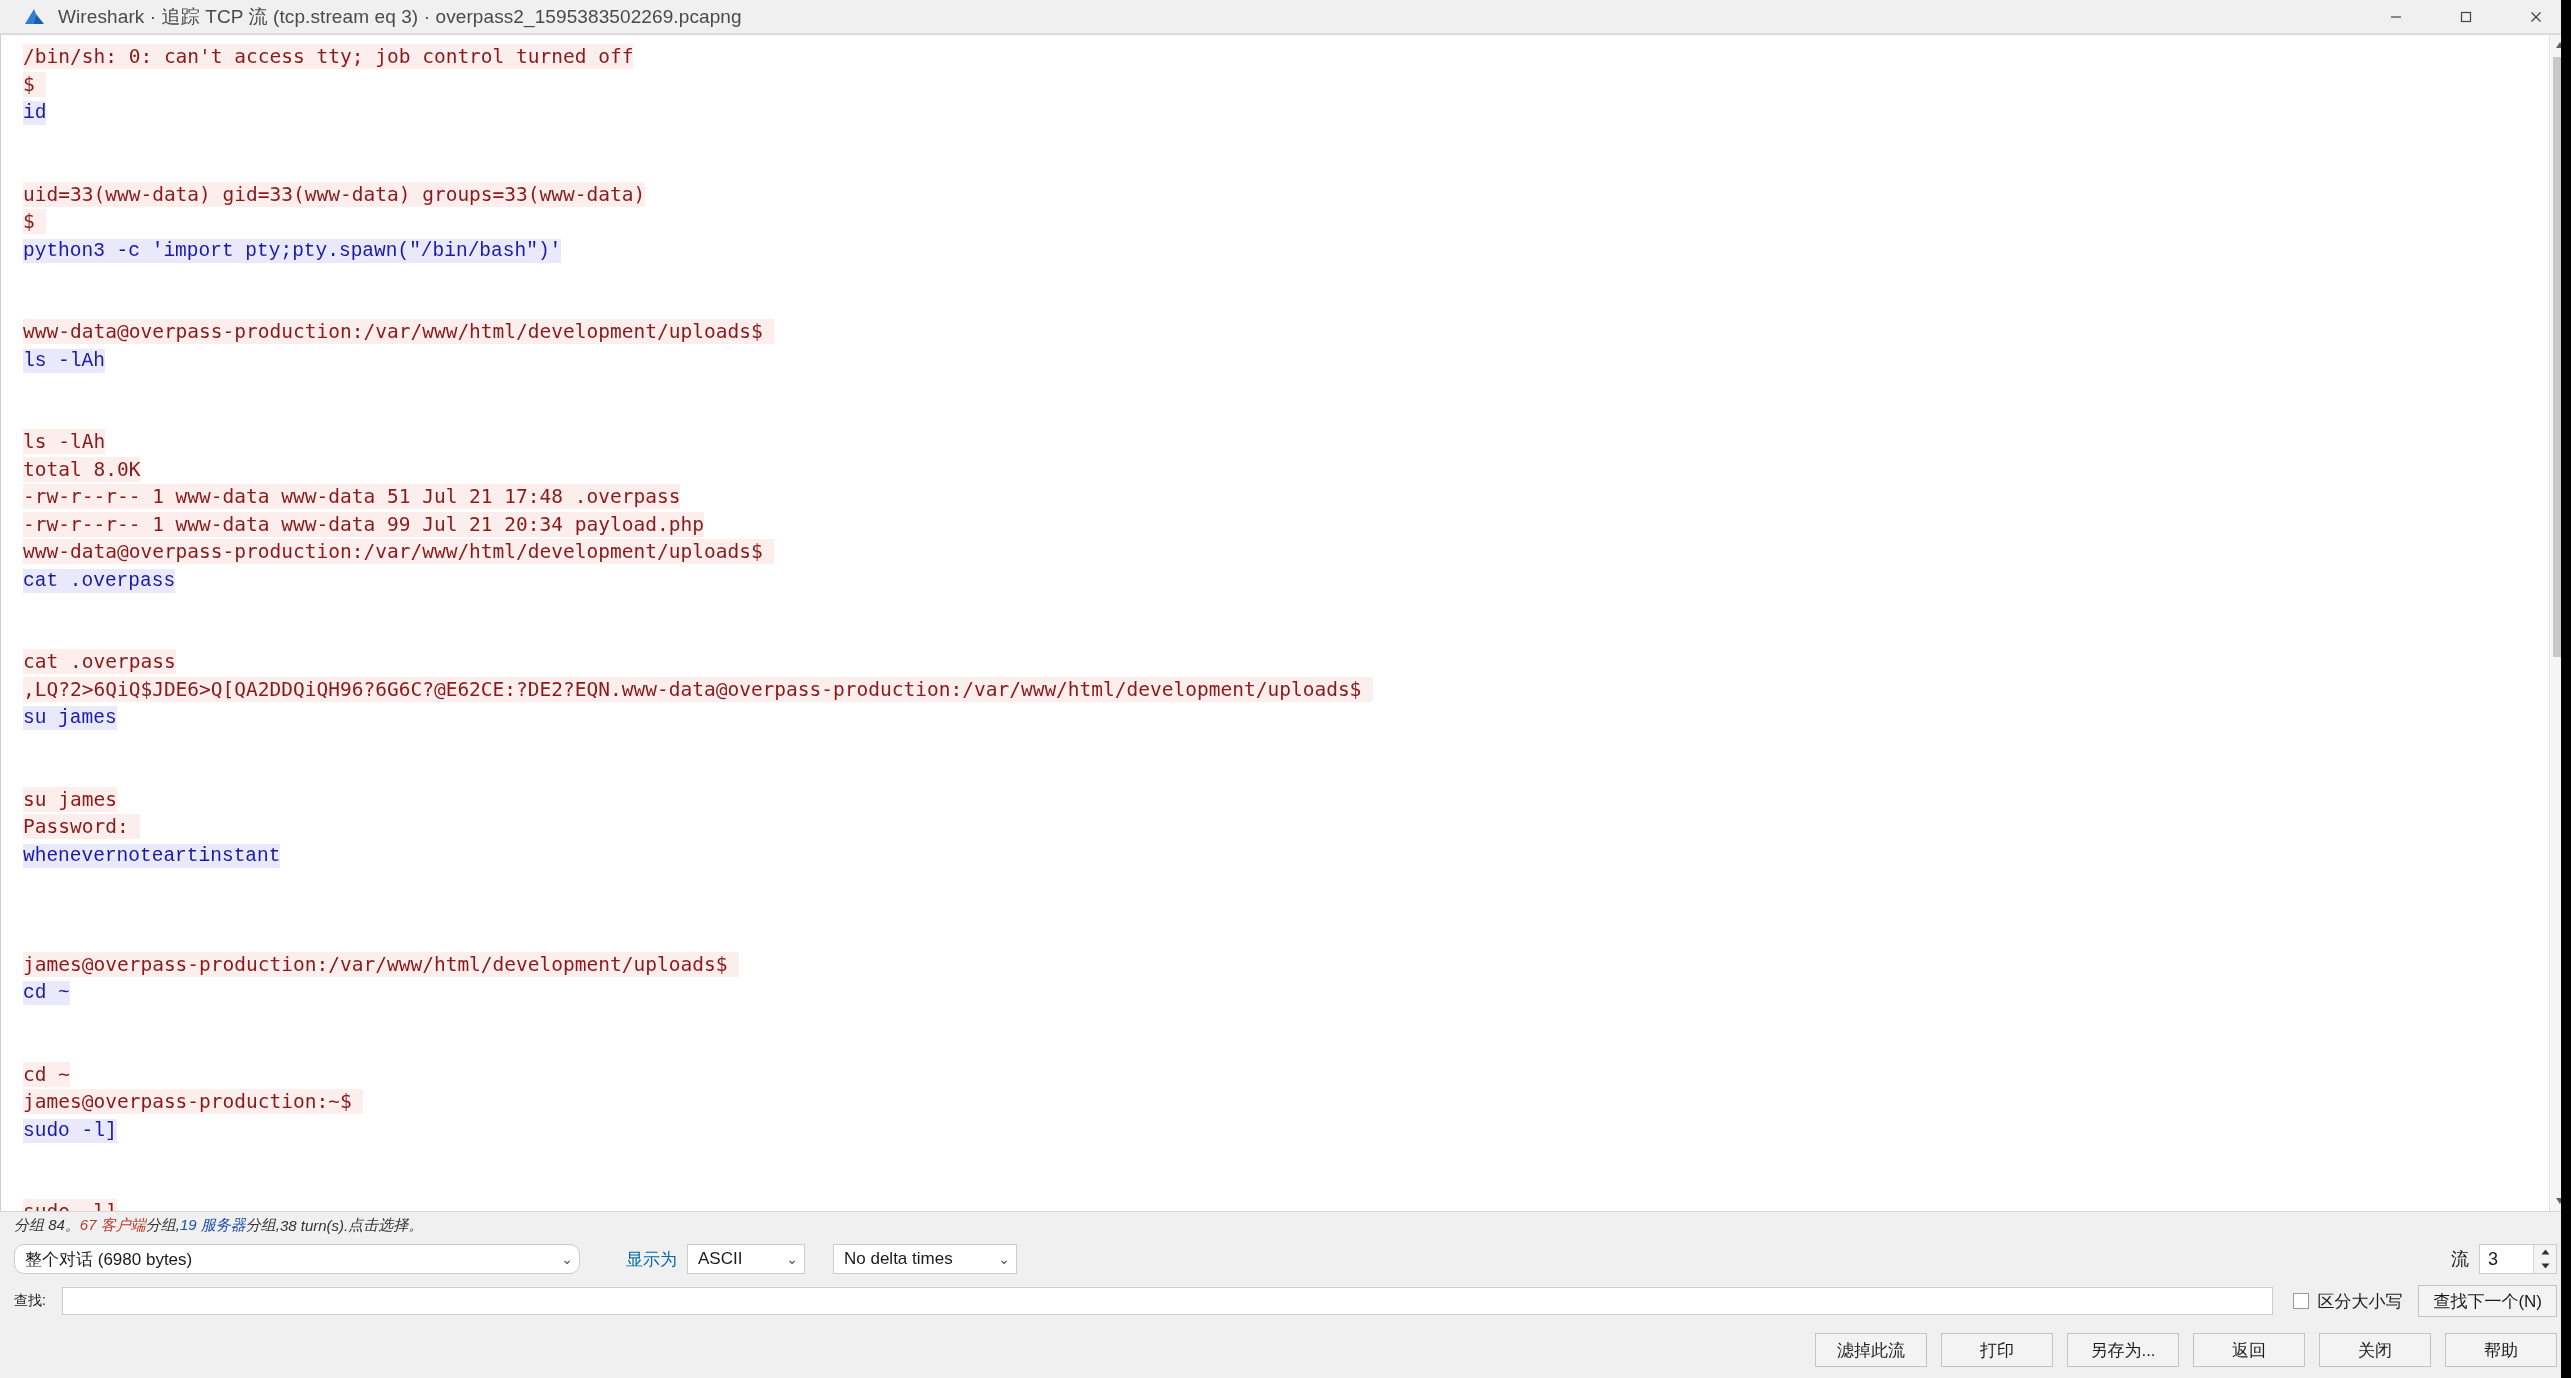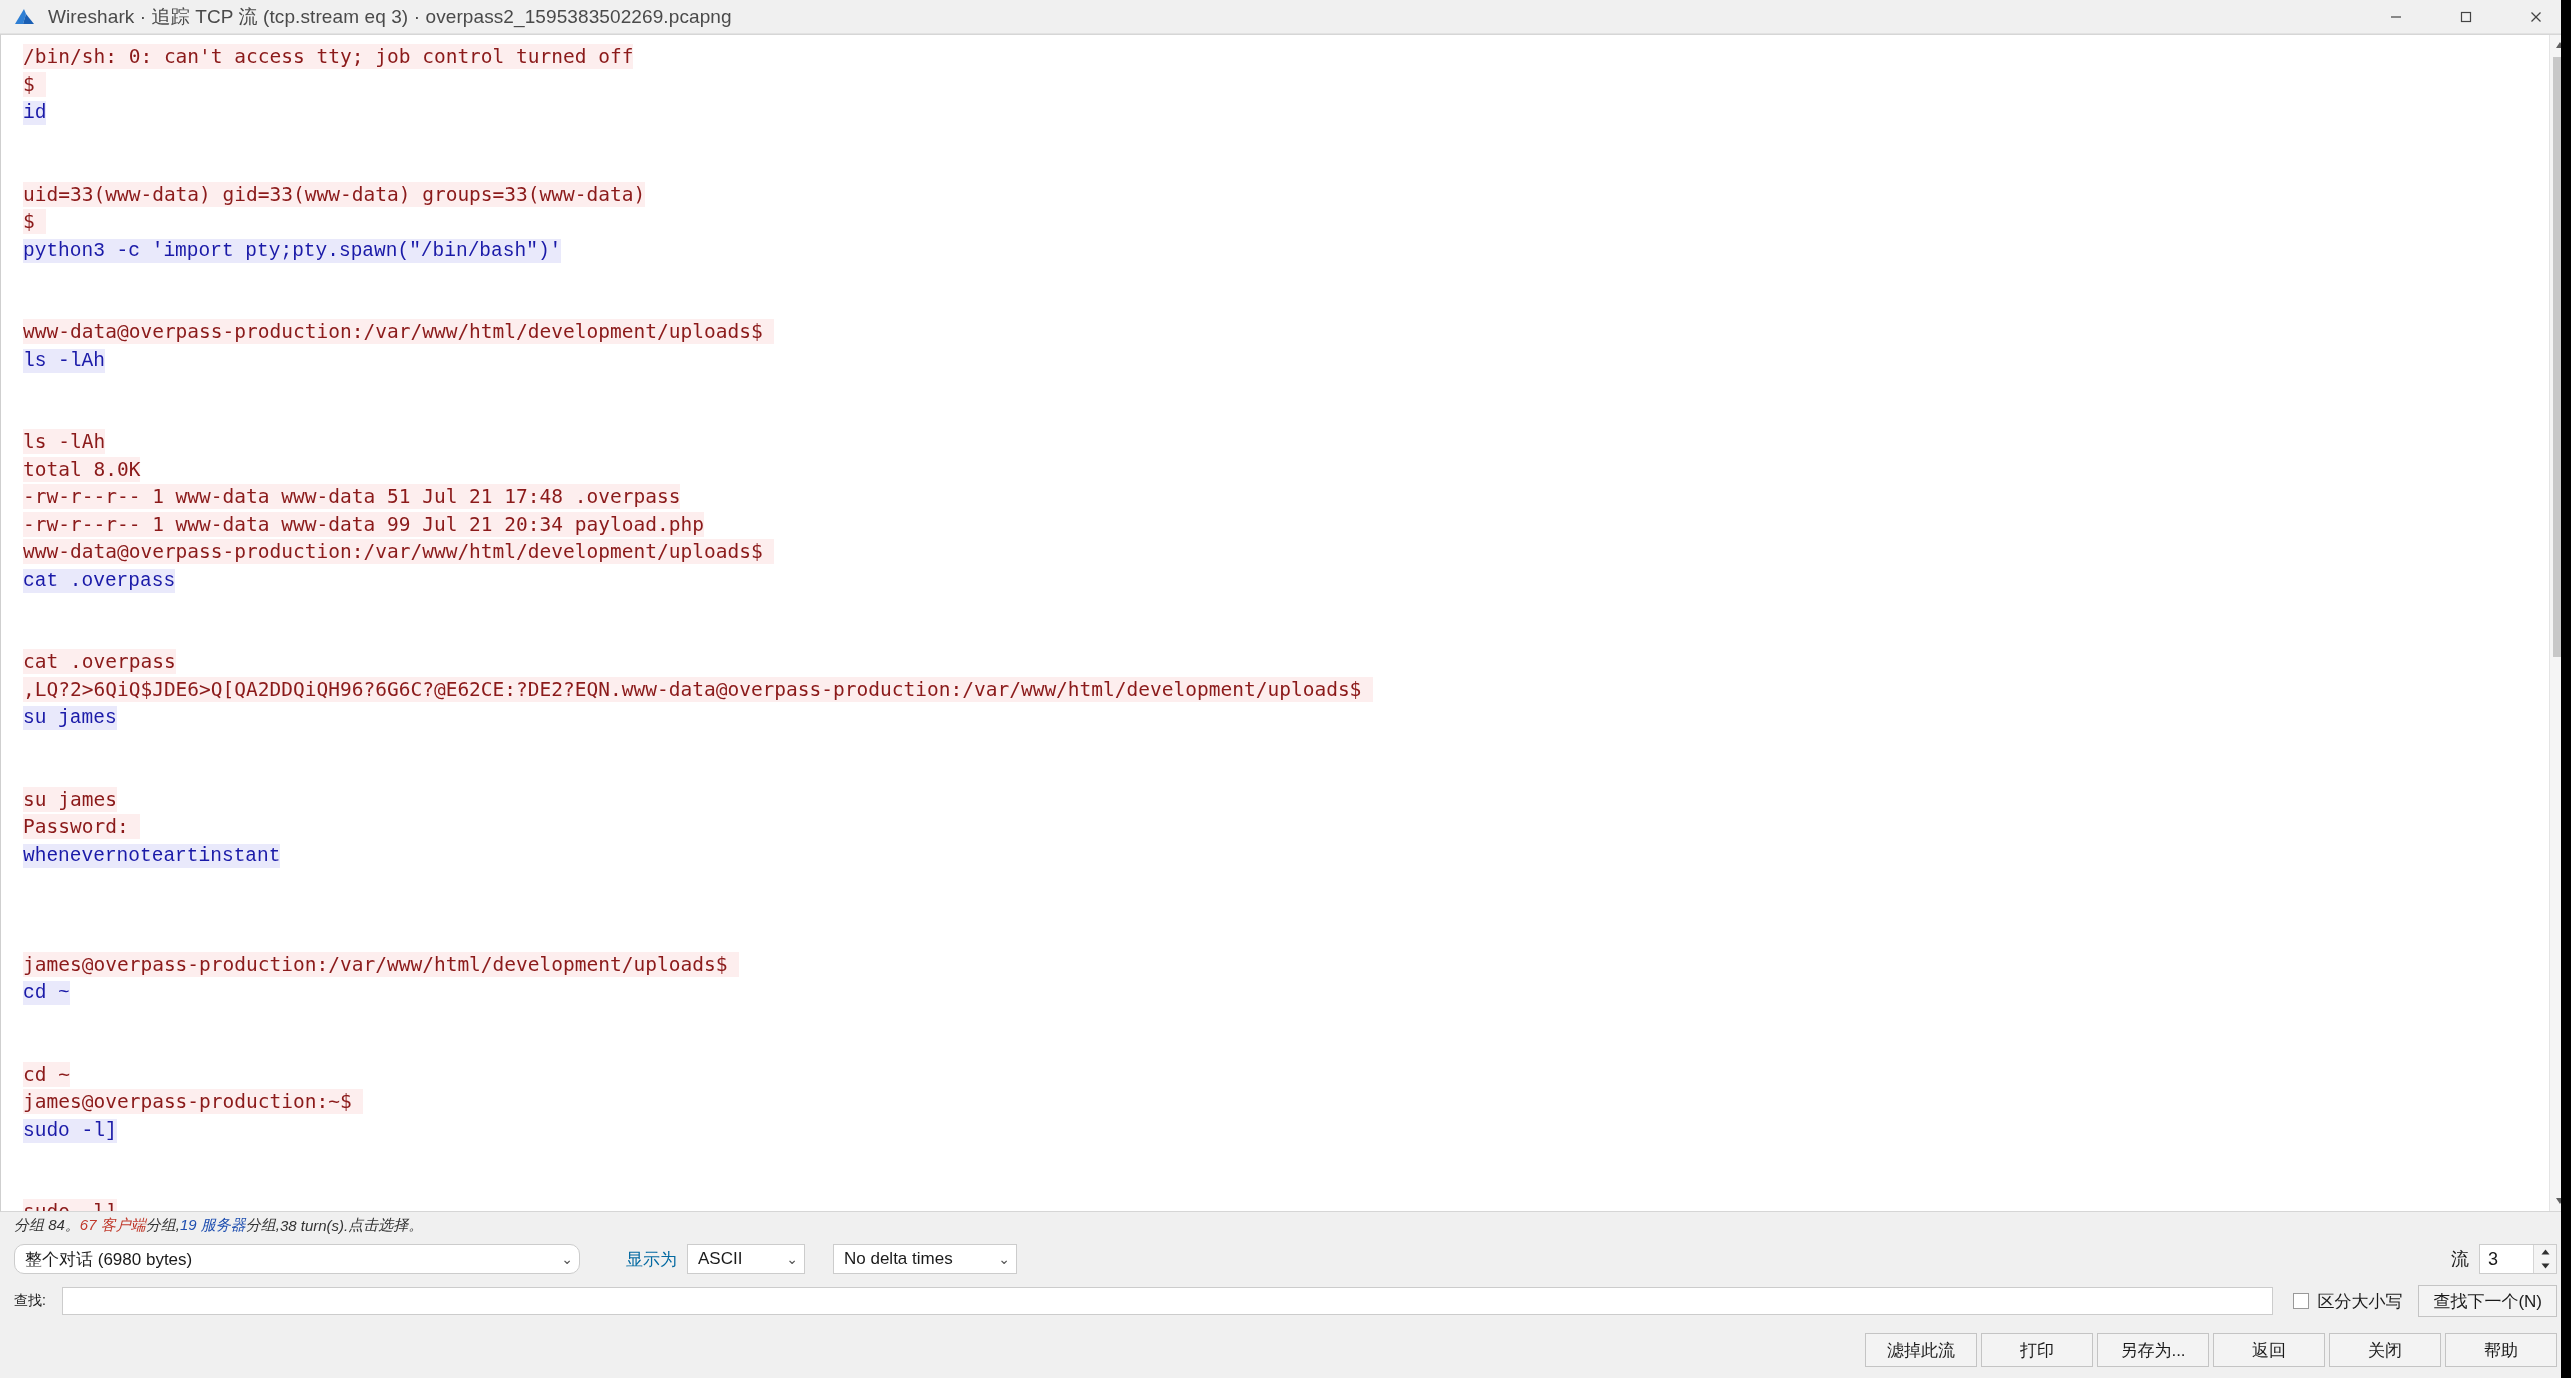--- a/index.html
+++ b/index.html
@@ -22,21 +22,21 @@
     position: relative;
   }
 
   
   .titlebar {
     height: 33px;
     min-height: 33px;
     background: #f0f0f0;
     display: flex;
     align-items: center;
-    padding-left: 14px;
+    padding-left: 24px;
     border-bottom: 1px solid #e2e2e2;
   }
   .app-logo {
     width: 22px;
     height: 18px;
     margin-right: 12px;
     position: relative;
   }
   .app-logo svg { display:block; }
   .titlebar-text {
@@ -247,21 +247,21 @@
 
   
   .btn-bar {
     height: 56px;
     min-height: 56px;
     display: flex;
     align-items: center;
     justify-content: flex-end;
     padding: 0 14px;
     background: #f0f0f0;
-    gap: 4px;
+    gap: 14px;
   }
   .btn-bar .btn { min-width: 112px; height: 34px; }
   .edge-dark {
     position: absolute;
     right: 0;
     top: 0;
     width: 10px;
     height: 1378px;
     background: #000;
     pointer-events: none;

